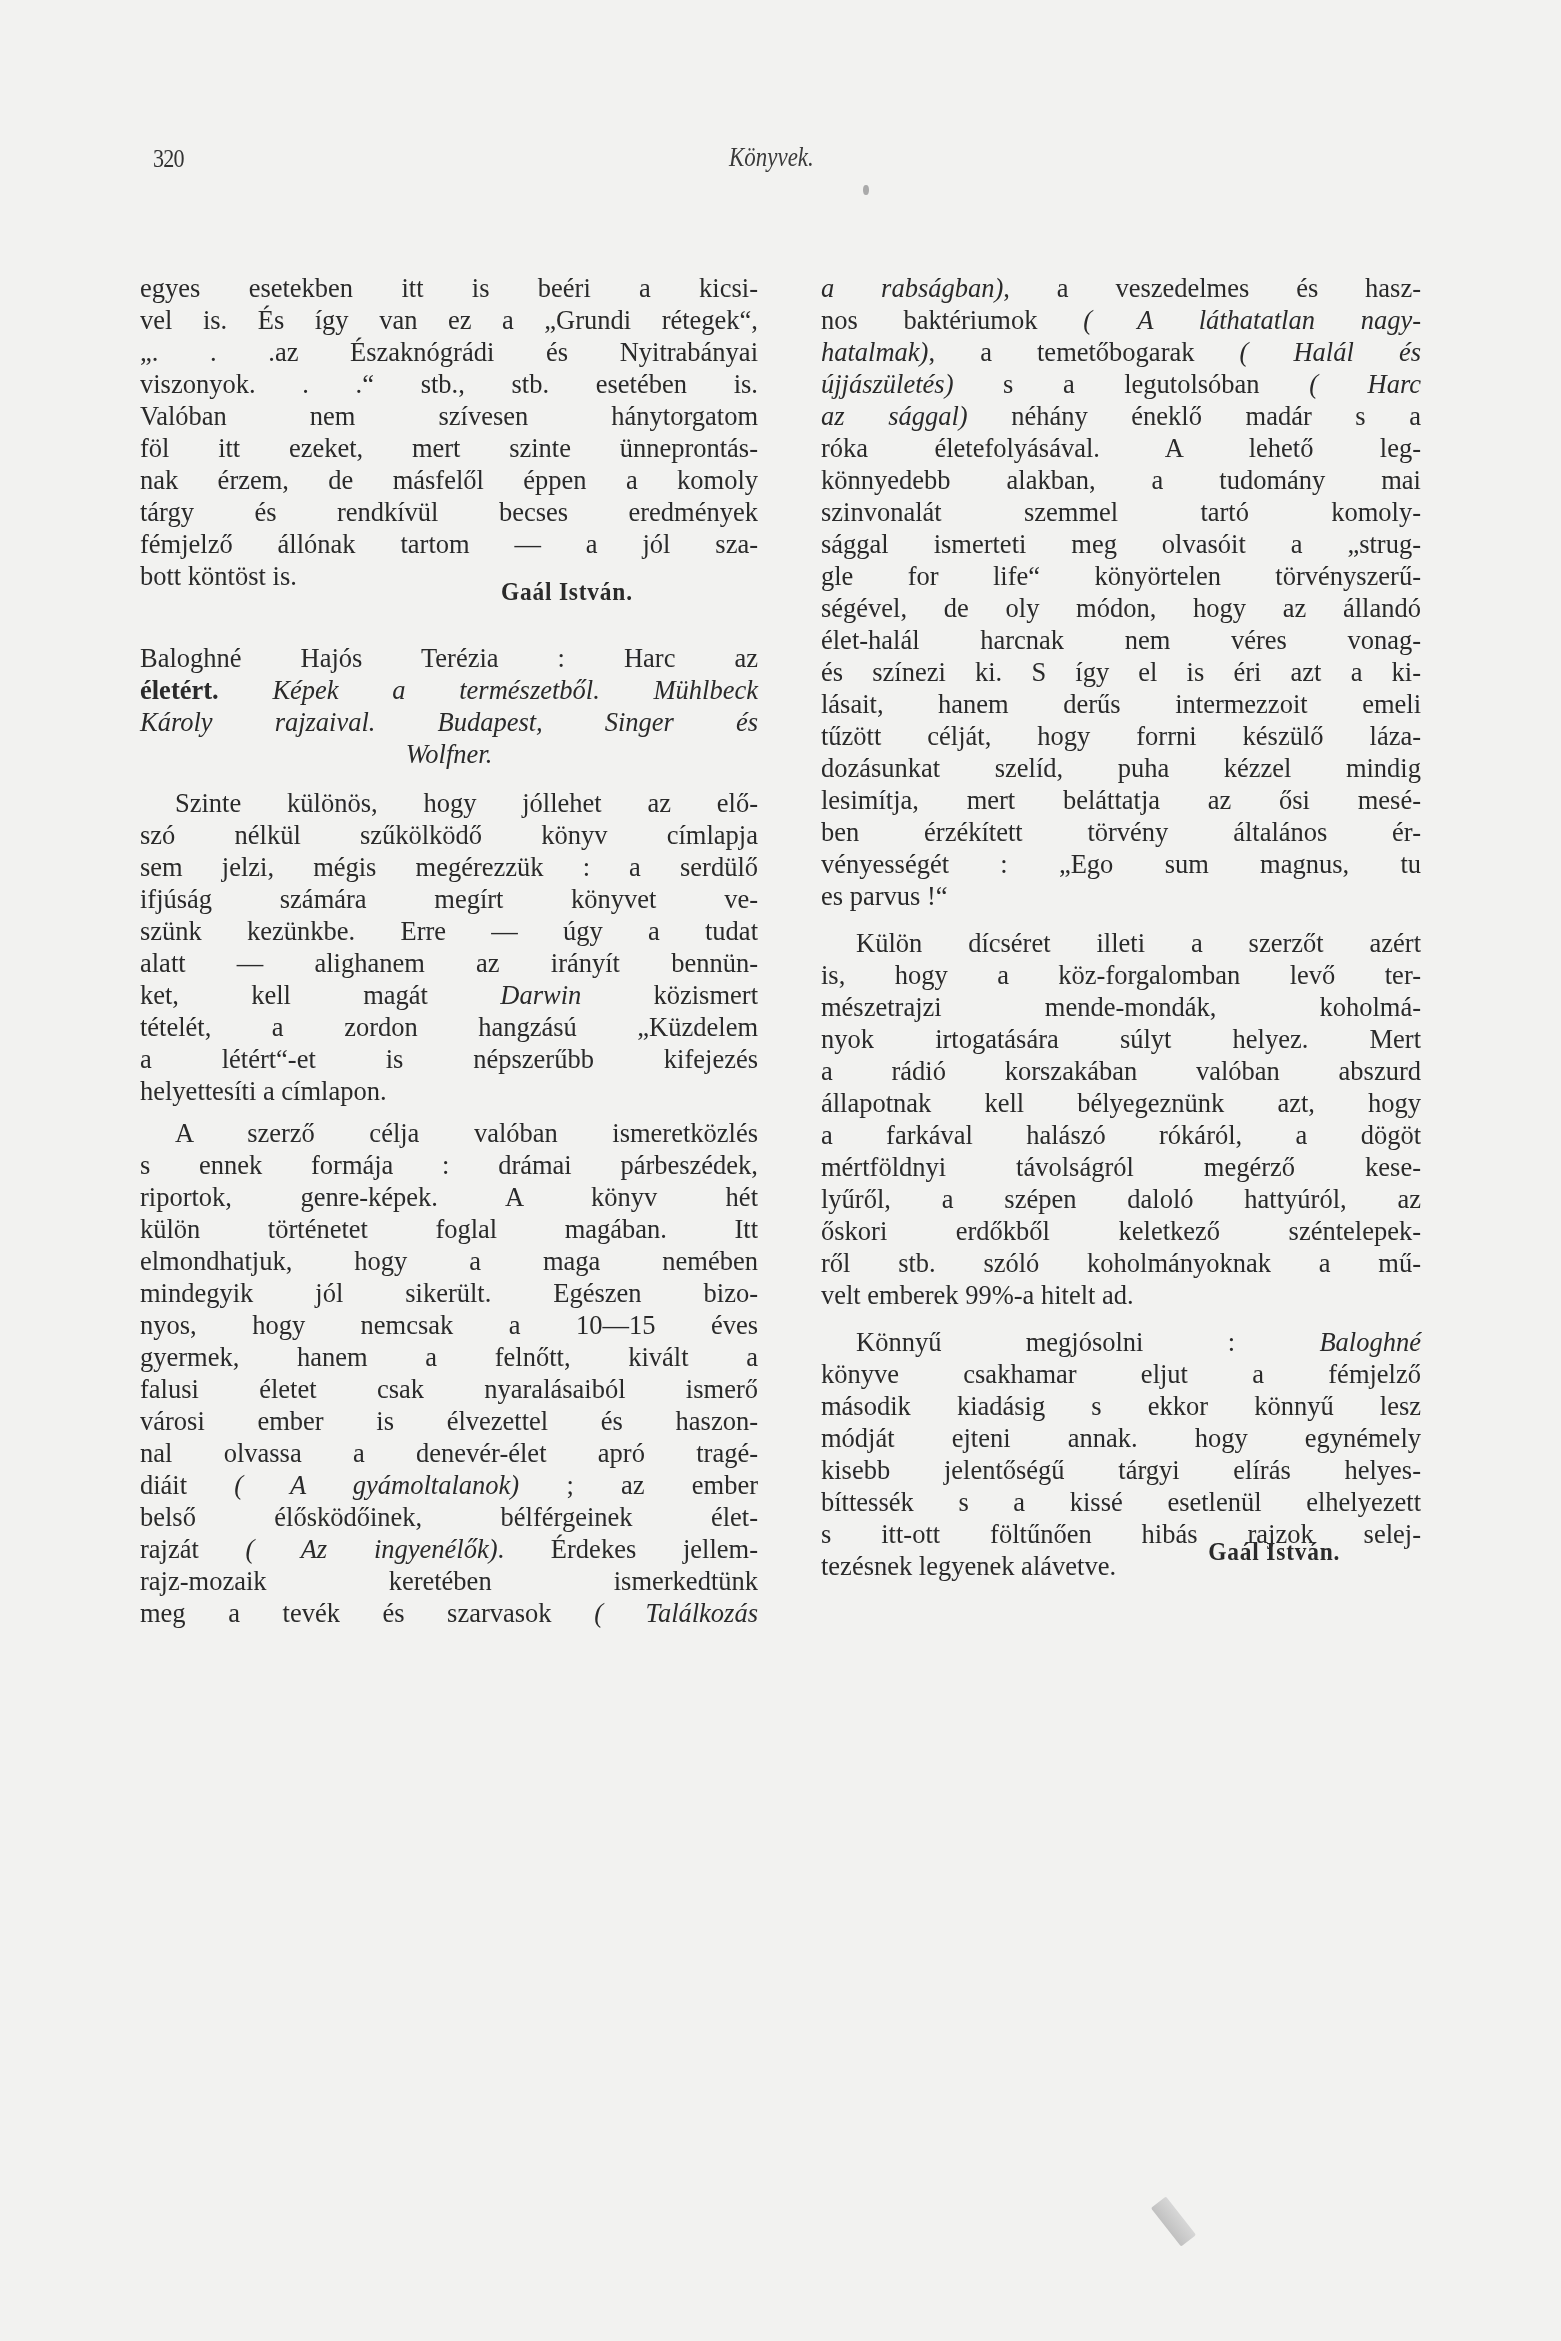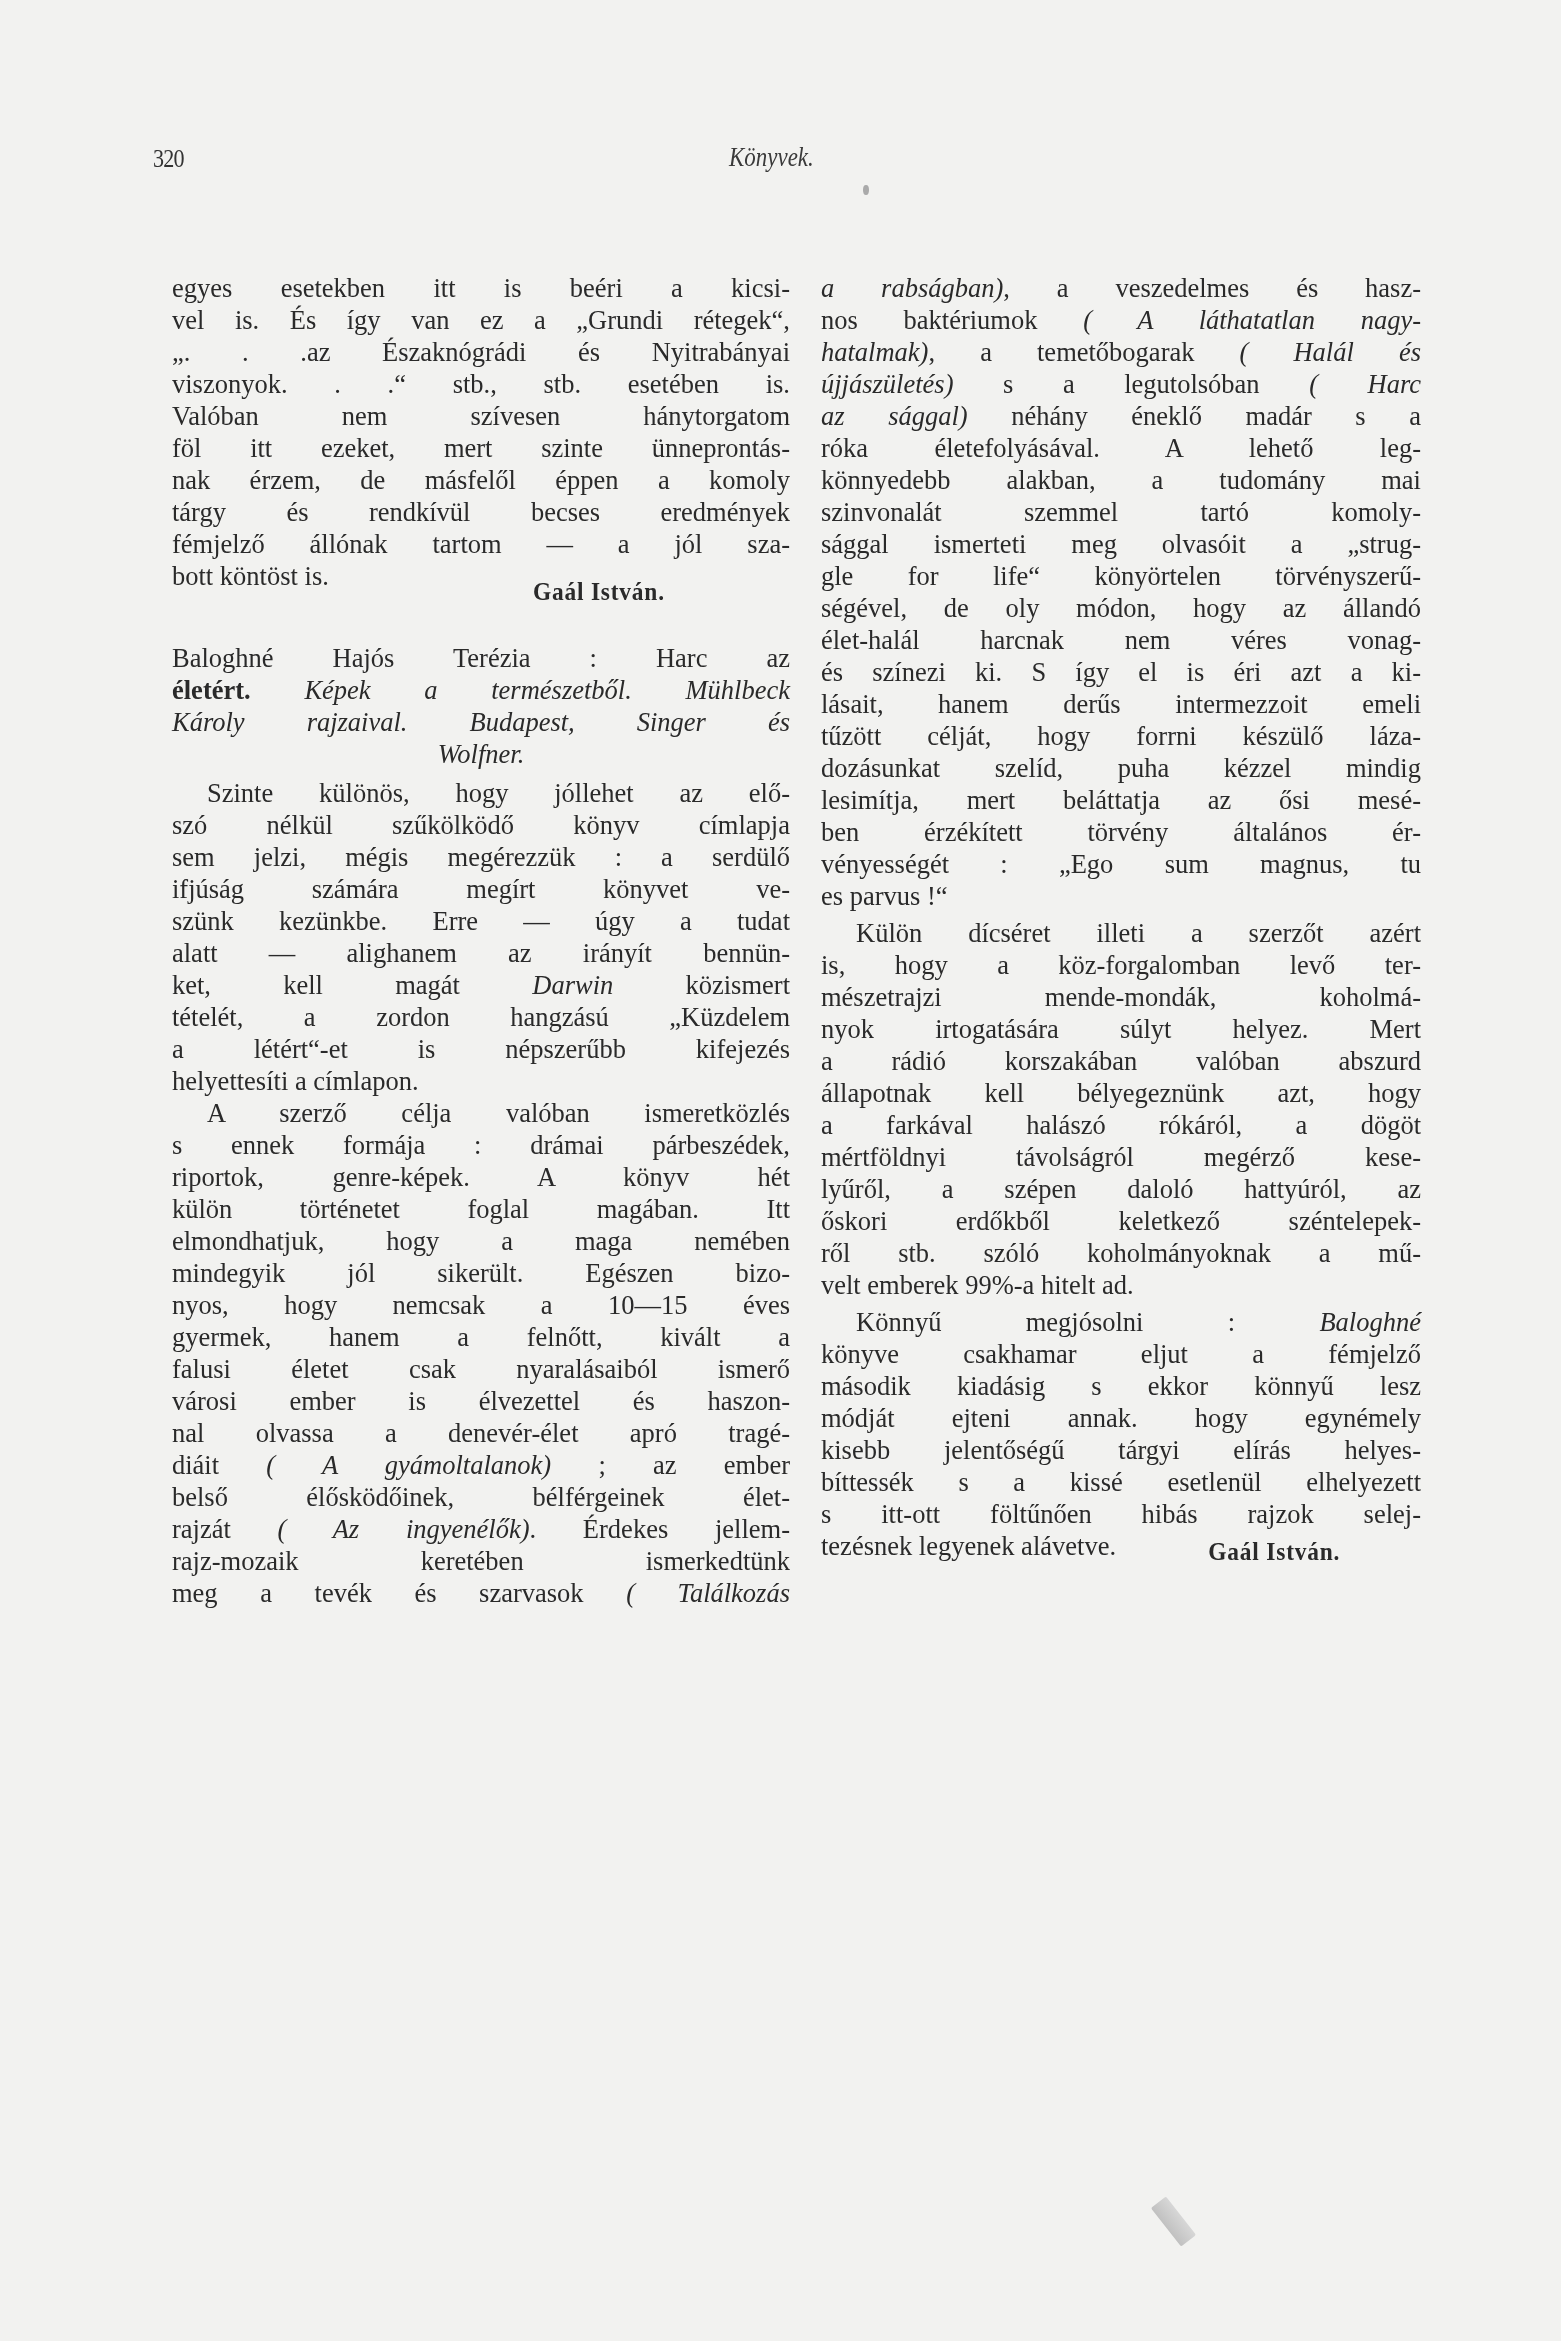--- a/index.html
+++ b/index.html
@@ -23,29 +23,29 @@
   }
   .speck {
     position: absolute; left: 863px; top: 185px;
     width: 6px; height: 10.4px; border-radius: 50%;
     background: #aaa;
   }
   .column {
     position: absolute; top: 272px;
     font-size: 26.5px; line-height: 32px;
   }
-  .col-left { left: 172px; width: 618px; }
+  .col-left { left: 140px; width: 618px; }
   .col-right { left: 821px; width: 600px; }
   .line {
     display: block; white-space: nowrap;
     text-align: justify; text-align-last: justify;
     height: 32px; overflow: visible;
   }
   .line.last { text-align-last: left; }
-  .line.indent { padding-left: 35px; }
+  .line.indent { padding-left: 35px; margin-top: 10px; }
   .line.center { text-align-last: center; }
   .line i, .it { font-style: italic; }
   .sig {
     display: block; font-weight: bold;
     font-size: 26px; letter-spacing: 0.9px;
     transform: scaleX(0.9);
   }
   .sig-left { position: relative; left: 330px; top: -15.6px; height: 31px; }
   .sig-right { position: absolute; left: 1201px; top: 1537px; }
   .spacer { display: block; height: 19px; }

